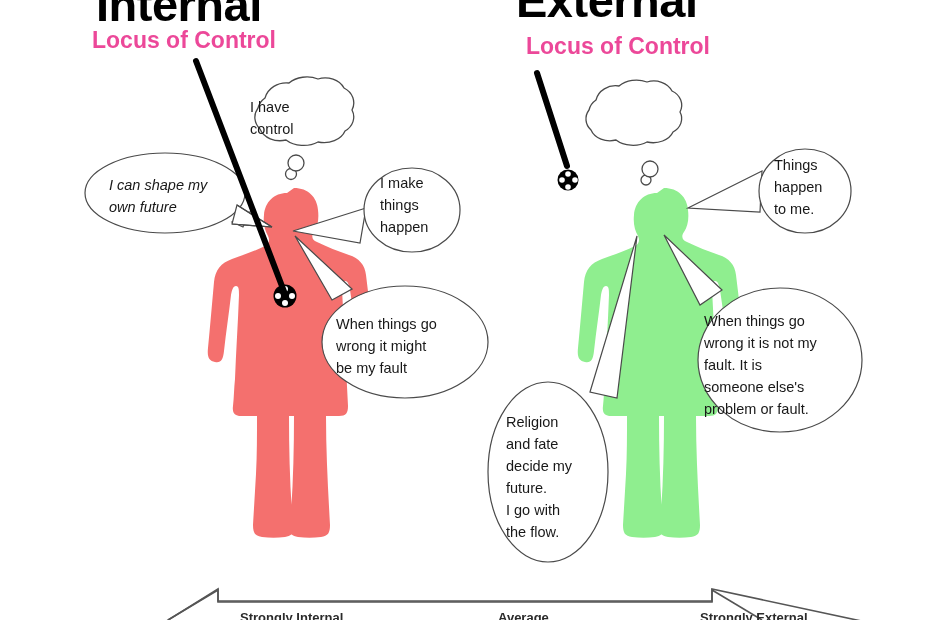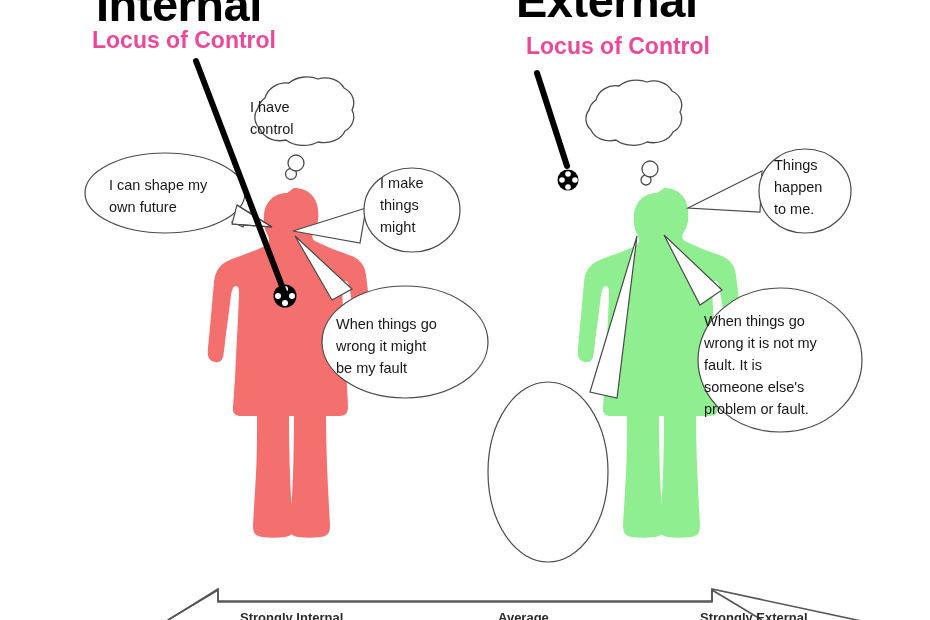--- a/index.html
+++ b/index.html
@@ -243,40 +243,46 @@
 
   <div class="title-main" style="left:96px; top:-18px;">Internal</div>
   <div class="title-sub" style="left:92px; top:27px;">Locus of Control</div>
 
   <div class="title-main" style="left:516px; top:-22px;">External</div>
   <div class="title-sub" style="left:526px; top:33px;">Locus of Control</div>
 
   <div class="btext" style="left:250px; top:96px;">I have
 control</div>
 
-  <div class="btext" style="left:109px; top:174px;">I can shape my
+  <div class="btext" style="left:109px; top:174px;font-style:italic;">I can shape my
 own future</div>
 
   <div class="btext" style="left:380px; top:172px;">I make
 things
-might</div>
+happen</div>
 
   <div class="btext" style="left:336px; top:313px;">When things go
 wrong it might
 be my fault</div>
 
 
   <div class="btext" style="left:774px; top:154px;">Things
 happen
 to me.</div>
 
   <div class="btext" style="left:704px; top:310px;">When things go
 wrong it is not my
 fault.  It is
 someone else's
 problem or fault.</div>
 
+  <div class="btext" style="left:506px; top:411px;">Religion
+and fate
+decide my
+future.
+ I go with
+the flow.</div>
 
   <div class="scale-label" style="left:240px; top:610px;">Strongly Internal</div>
   <div class="scale-label" style="left:498px; top:610px;">Average</div>
   <div class="scale-label" style="left:700px; top:610px;">Strongly External</div>
 
 </div>
 
 </body></html>

